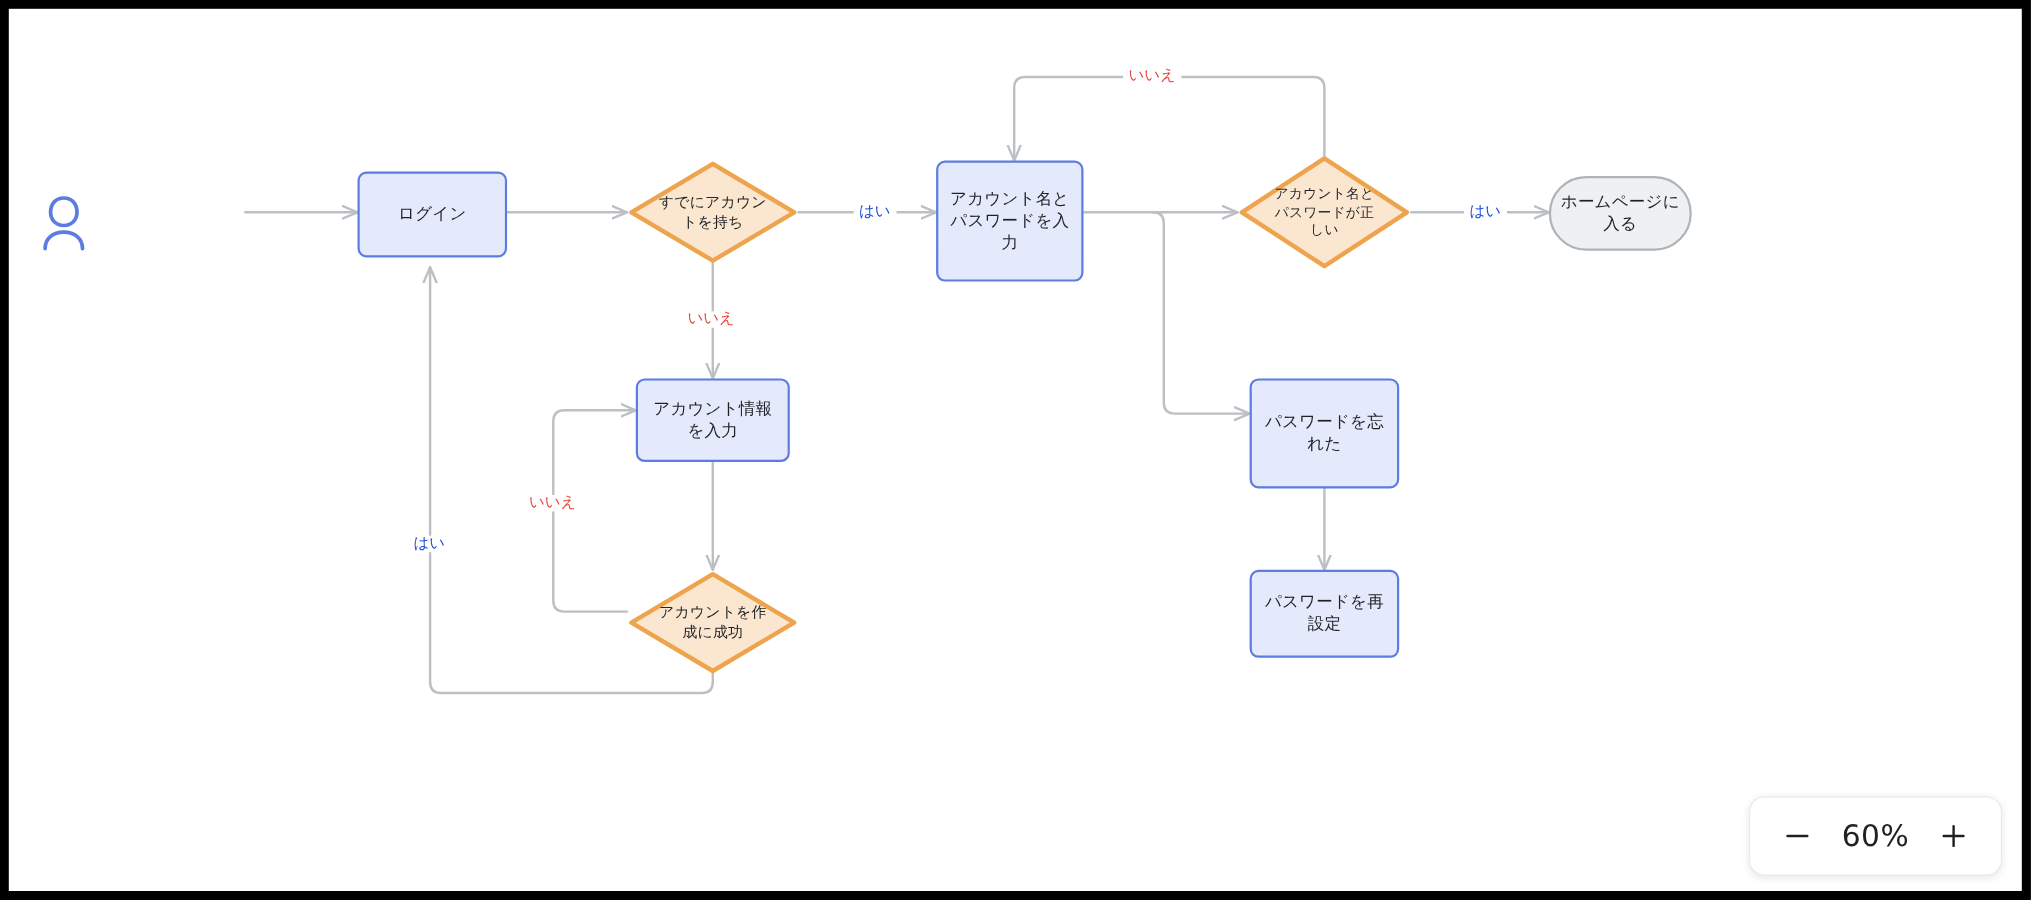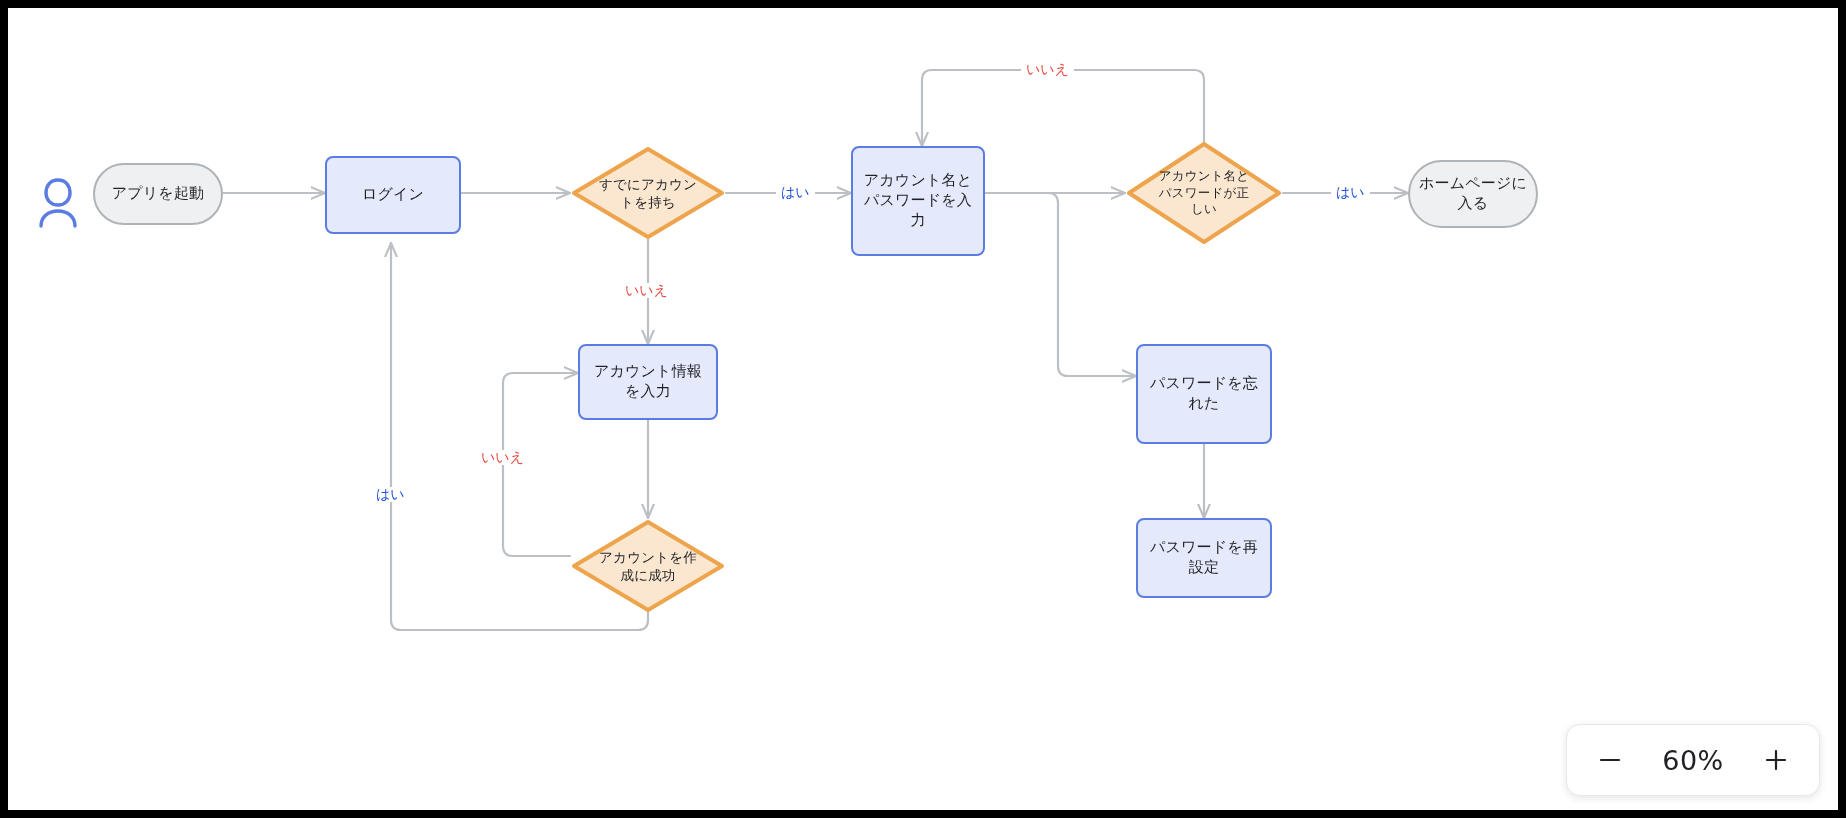--- a/index.html
+++ b/index.html
@@ -84,21 +84,21 @@
   
   #avatar {
     position: absolute;
     z-index: 3;
   }
 
   
   #zoom-control {
     position: absolute;
     right: 18px; bottom: 14px;
-    width: 254px; height: 72px;
+    width: 230px; height: 72px;
     background: #ffffff;
     border: 1px solid #e6e8ea;
     border-radius: 14px;
     box-shadow: 0 2px 8px rgba(0,0,0,.10);
     display: flex;
     align-items: center;
     justify-content: space-between;
     padding: 0 26px;
     z-index: 20;
   }
@@ -157,23 +157,20 @@
     </g>
   </svg>
 
   <div id="avatar" style="left:26px; top:166px; width:48px; height:56px;">
     <svg width="48" height="56" viewBox="0 0 48 56" fill="none" stroke="#5b7ce0" stroke-width="3.4" stroke-linecap="round" stroke-linejoin="round">
       <path d="M24 6 C16 6 12 12 12 19 C12 26 17 31 24 31 C31 31 36 26 36 19 C36 12 32 6 24 6 Z"></path>
       <path d="M7 52 C7 43 14 37 24 37 C34 37 41 43 41 52"></path>
     </svg>
   </div>
 
-  <div class="node terminal" style="left:85px; top:155px; width:130px; height:62px;">
-    <span>アプリを起動</span>
-  </div>
 
   <div class="node decision-wrap" style="left:562px; top:137px; width:156px; height:96px;">
     <svg class="diamond-svg" width="156" height="96" viewBox="0 0 156 96">
       <path d="M78 4 L152 48 L78 92 L4 48 Z" fill="#fbe6d0" stroke="#eda44c" stroke-width="4" stroke-linejoin="round"></path>
     </svg>
     <span class="diamond-label">すでにアカウントを持ち</span>
   </div>
 
   <div class="node process" style="left:317px; top:148px; width:136px; height:78px;">
     <span>ログイン</span>

